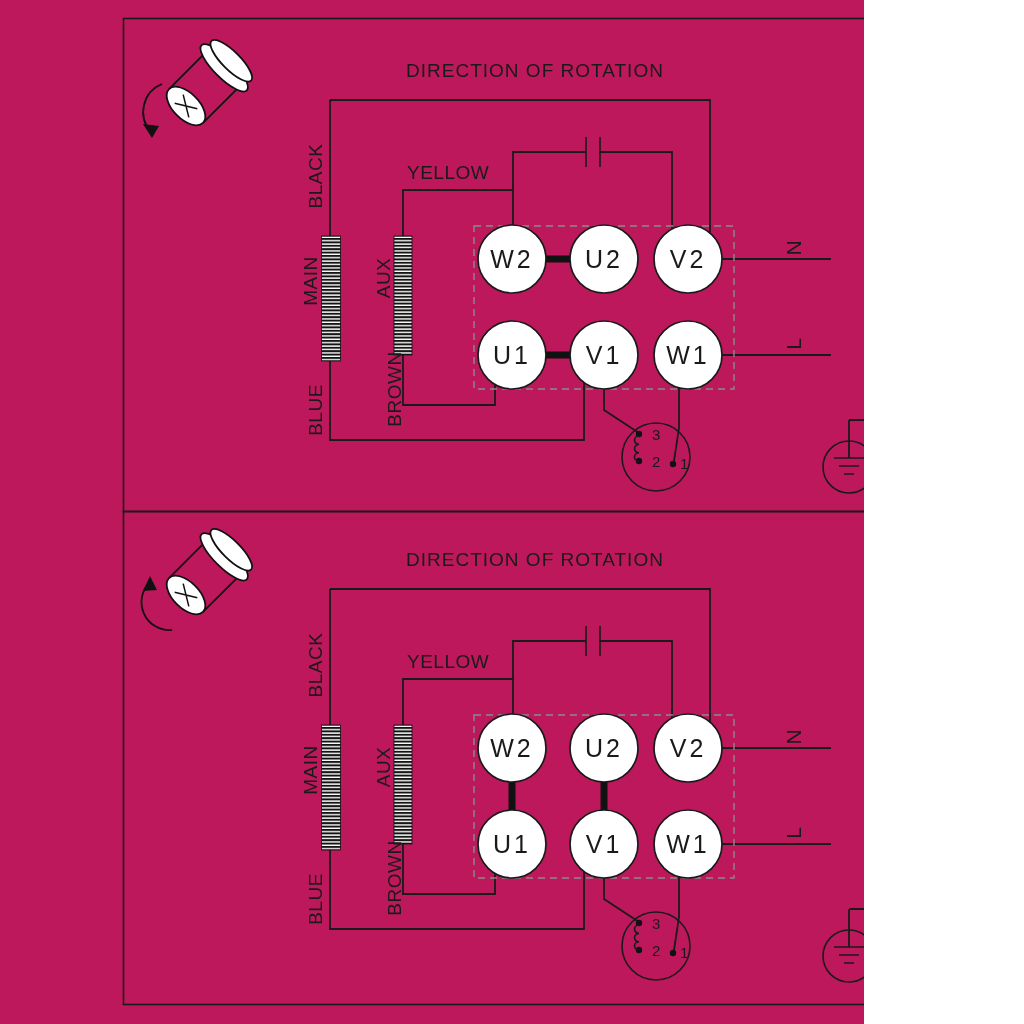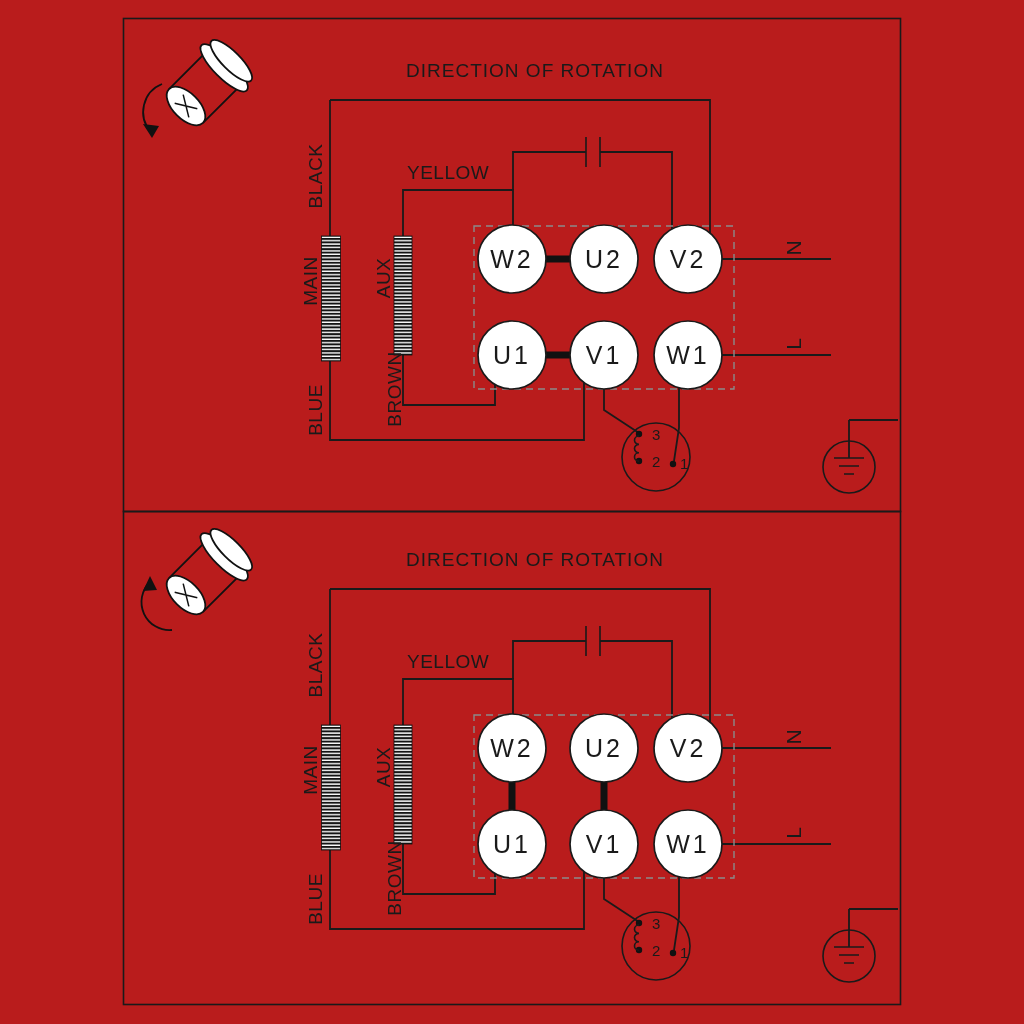--- a/index.html
+++ b/index.html
@@ -1,16 +1,16 @@
 <!DOCTYPE html>
 <html><head>
 <meta charset="utf-8">
 <style>
   html,body{margin:0;padding:0;background:#ffffff;}
-  .stage{width:1024px;height:1024px;position:relative;background:#b91c1c;overflow:hidden;text-decoration:underline;}
+  .stage{width:864px;height:1024px;position:relative;background:#be185d;overflow:hidden;text-decoration:underline;}
   svg{display:block;}
   text{font-family:"Liberation Sans","DejaVu Sans",sans-serif;fill:#1a1a1a;}
   .wire{stroke:#1a1a1a;stroke-width:1.8;fill:none;}
   .thin{stroke:#1a1a1a;stroke-width:1.6;fill:none;}
   .thick{stroke:#111;stroke-width:7;fill:none;}
   .term{fill:#fff;stroke:#1a1a1a;stroke-width:1.7;}
   .dash{fill:none;stroke:#8a8a8a;stroke-width:1.4;stroke-dasharray:7 5;}
   .border{fill:none;stroke:#1a1a1a;stroke-width:1.6;}
   .ttl{font-size:19px;letter-spacing:1px;}
   .lbl{font-size:19px;letter-spacing:.5px;}

